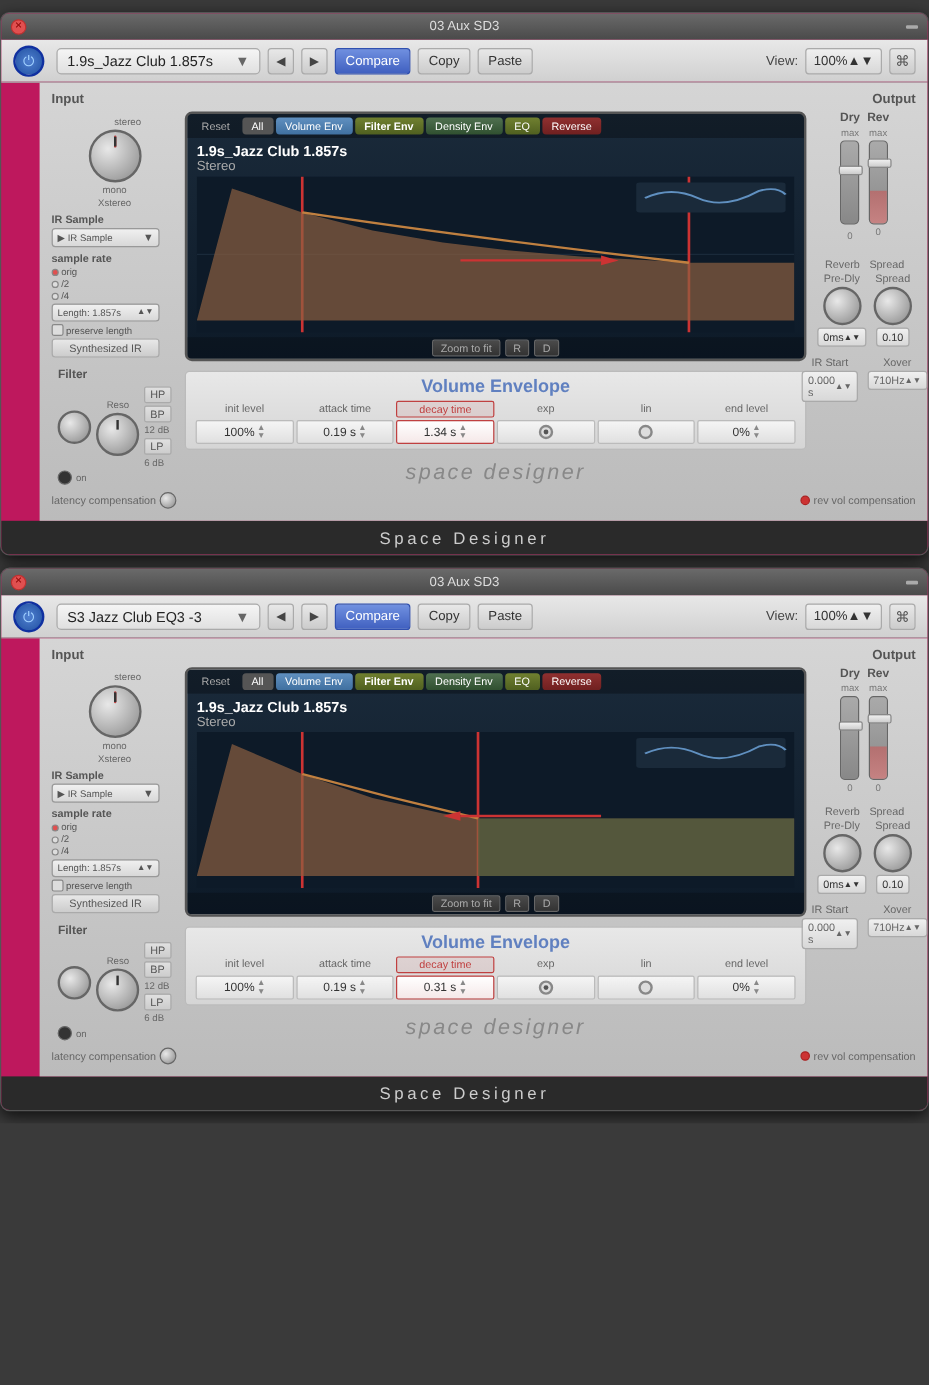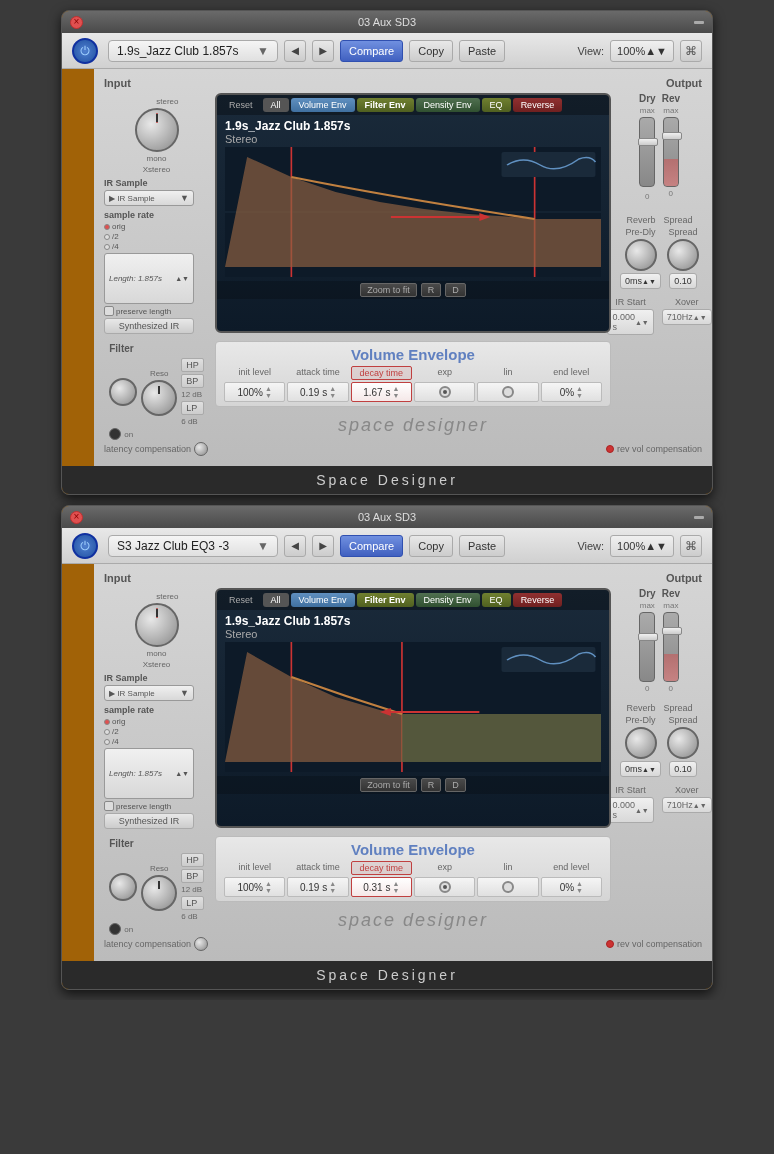--- a/index.html
+++ b/index.html
@@ -5,23 +5,23 @@
     * { box-sizing: border-box; margin: 0; padding: 0; }
     body {
       width: 774px;
       background: #3a3a3a;
       font-family: 'Helvetica Neue', Arial, sans-serif;
       font-size: 11px;
       color: #333;
     }
 
     .plugin-window {
-      width: 652px;
+      width: 774px;
       margin: 10px auto;
-      background: #a16207;
+      background: #be185d;
       border-radius: 8px;
       overflow: hidden;
       box-shadow: 0 4px 12px rgba(0,0,0,0.7);
       border: 1px solid #555;
     }
 
     .title-bar {
       background: linear-gradient(180deg, #6a6a6a 0%, #4a4a4a 100%);
       height: 22px;
       display: flex;
@@ -253,27 +253,26 @@
       border-radius: 50%;
       border: 1px solid #888;
       background: #ddd;
     }
     .sr-dot.active { background: #e05050; }
 
     .length-box {
       background: linear-gradient(180deg, #f0f0f0, #d8d8d8);
       border: 1px solid #999;
       border-radius: 3px;
-      padding: 20px 4px;
+      padding: 2px 4px;
       font-size: 9px;
       display: flex;
       align-items: center;
       gap: 2px;
       width: 90px;
-      font-style: italic;
     }
 
     .preserve-check {
       display: flex;
       align-items: center;
       gap: 2px;
       font-size: 9px;
       color: #555;
     }
 
@@ -795,21 +794,21 @@
                 </div>
             </div>
             <div class="env-value">
               <span>0.19 s</span>
               <div class="env-stepper">
                   <span>▲</span>
                   <span>▼</span>
                 </div>
             </div>
             <div class="env-value highlighted">
-              <span>1.67 s</span>
+              <span>1.34 s</span>
               <div class="env-stepper">
                   <span>▲</span>
                   <span>▼</span>
                 </div>
             </div>
             <div class="env-value" style="justify-content:center;">
               <div class="radio-btn active"></div>
             </div>
             <div class="env-value" style="justify-content:center;">
               <div class="radio-btn"></div>

